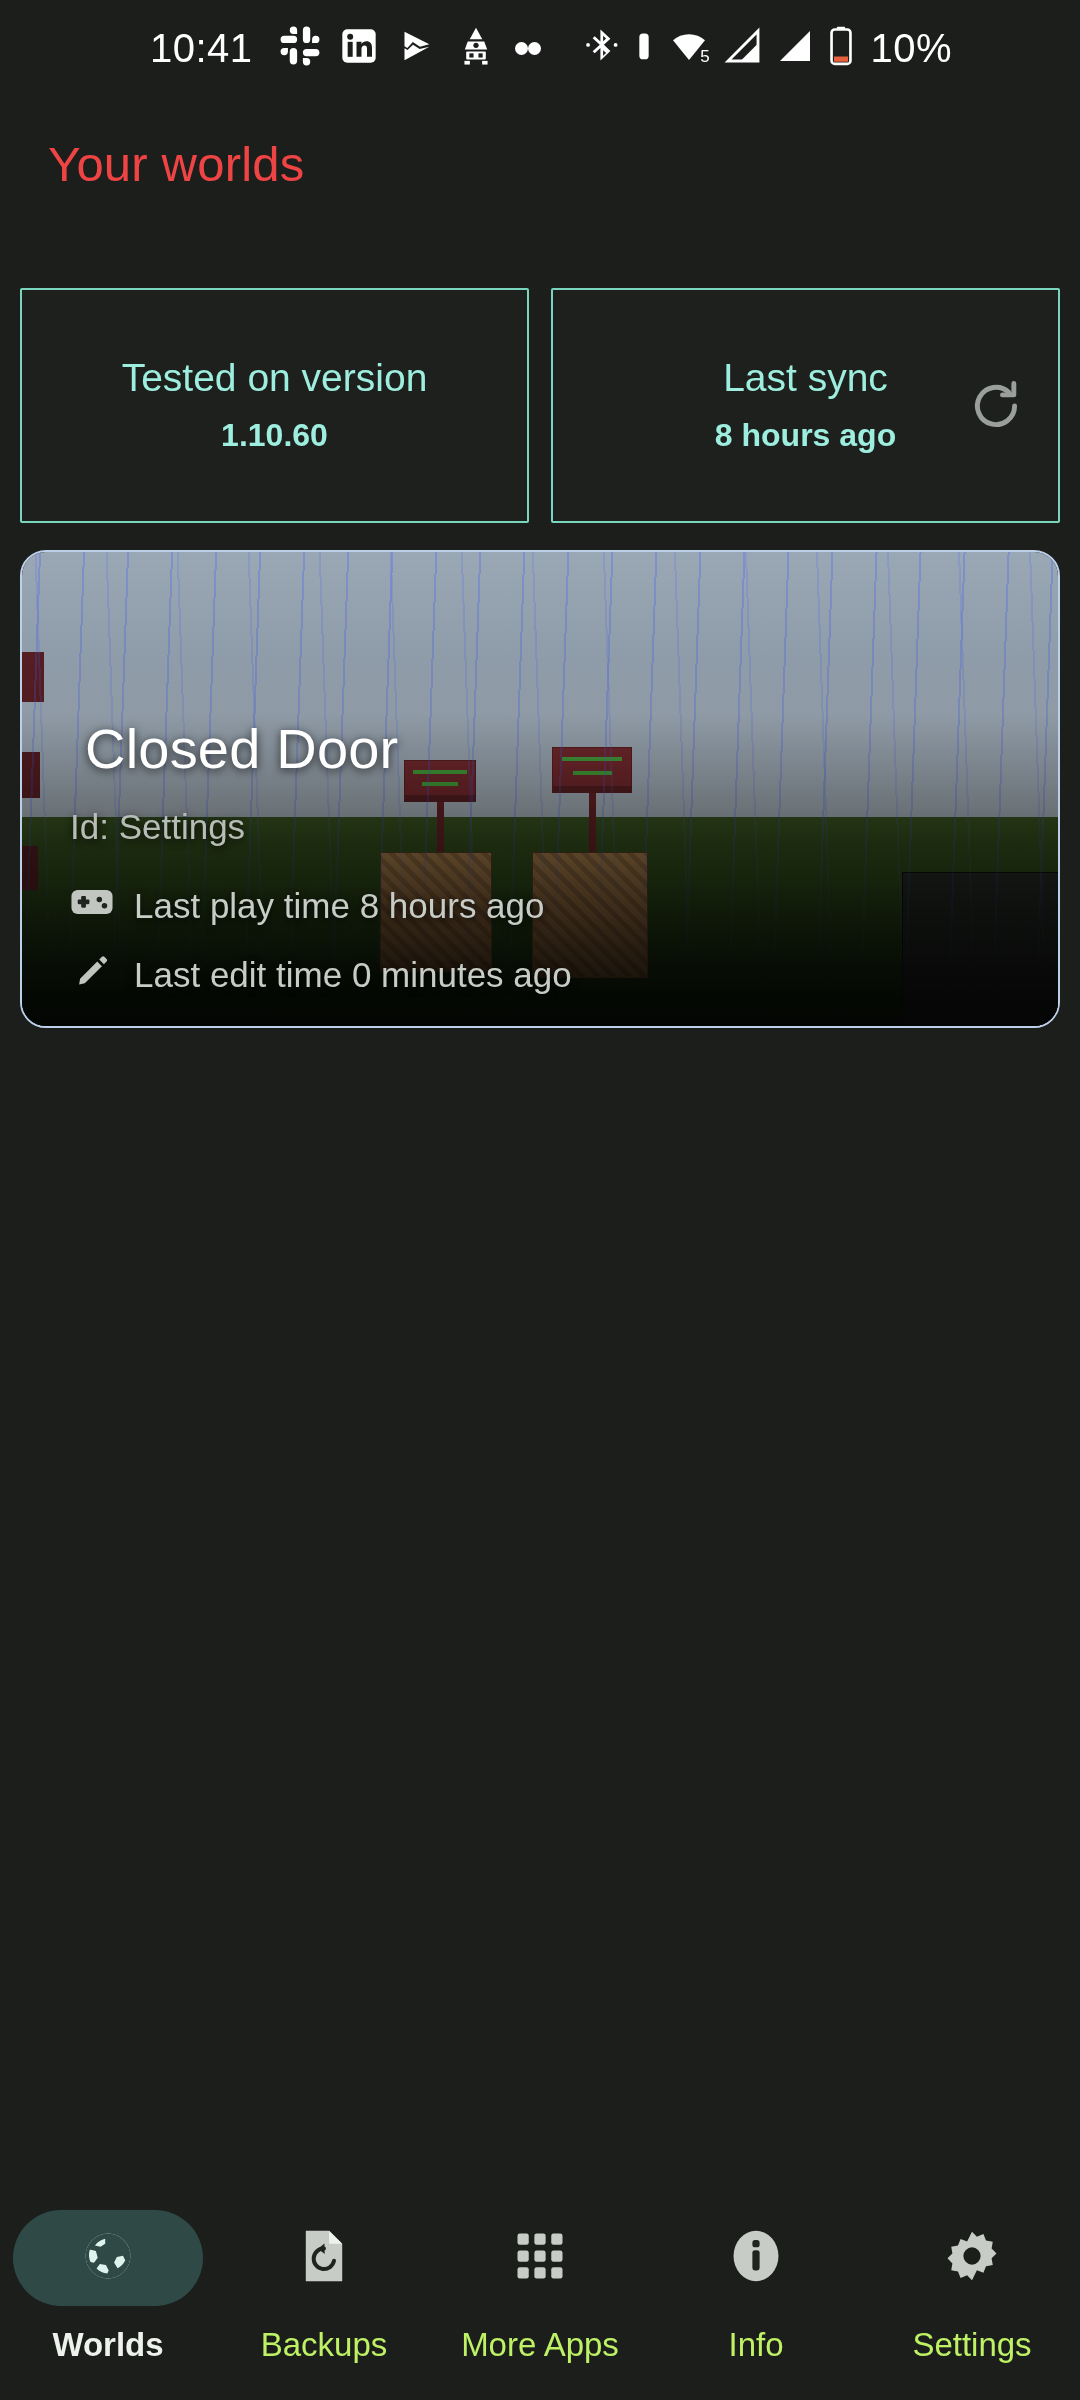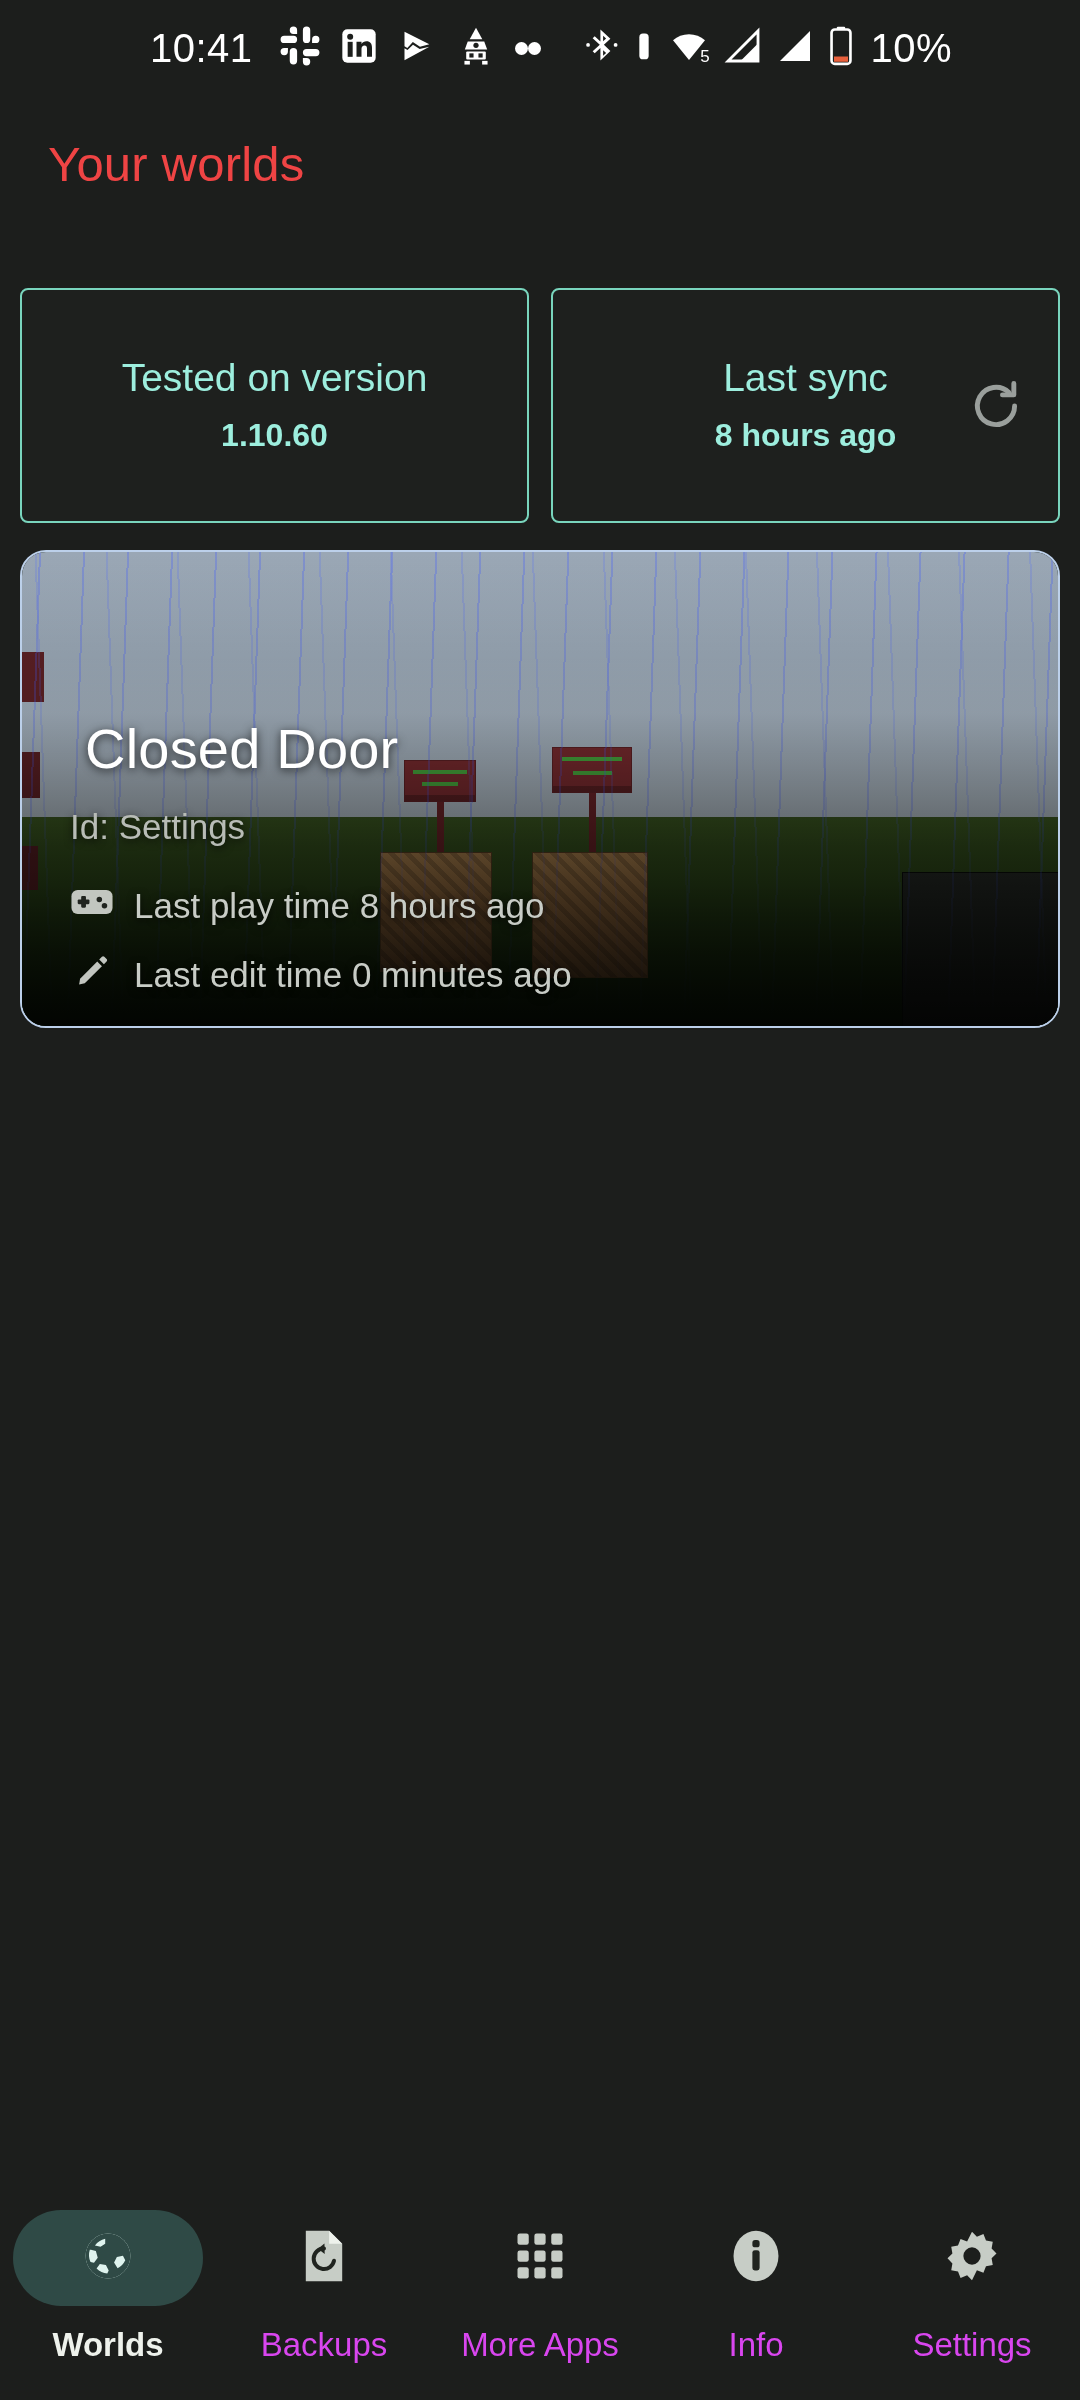--- a/index.html
+++ b/index.html
@@ -30,21 +30,21 @@
     position:absolute; top:136px; left:48px;
     font-size:49px; color:#ef4444; font-weight:400; letter-spacing:0.2px;
   }
 
   
   .info-row {
     position:absolute; top:288px; left:20px; width:1040px; height:235px;
     display:flex; gap:22px;
   }
   .info-card {
-    flex:1; border:2px solid #79d5bd; border-radius:8px;
+    flex:1; border:2px solid #79d5bd; border-radius:2px;
     background:#1e201e; position:relative;
     display:flex; flex-direction:column; align-items:center; justify-content:center;
   }
   .info-card .ic-title {
     font-size:39px; color:#9deede; font-weight:400; line-height:1.1;
   }
   .info-card .ic-value {
     font-size:32px; color:#9deede; font-weight:700; margin-top:18px; line-height:1.1;
   }
   .refresh-btn {
@@ -124,21 +124,21 @@
   }
   .nav-item {
     flex:1; display:flex; flex-direction:column; align-items:center; gap:20px;
   }
   .nav-pill {
     width:190px; height:96px; border-radius:48px;
     display:flex; align-items:center; justify-content:center;
     background:transparent;
   }
   .nav-item.active .nav-pill { background:#2f4a46; }
-  .nav-label { font-size:33px; color:#d946ef; font-weight:400; }
+  .nav-label { font-size:33px; color:#bef264; font-weight:400; }
   .nav-item.active .nav-label { color:#eef2ec; font-weight:700; }
 </style>
 </head>
 <body>
 
 <div class="screen">
 
   <div class="statusbar">
     <div class="sb-time">10:41</div>
 

